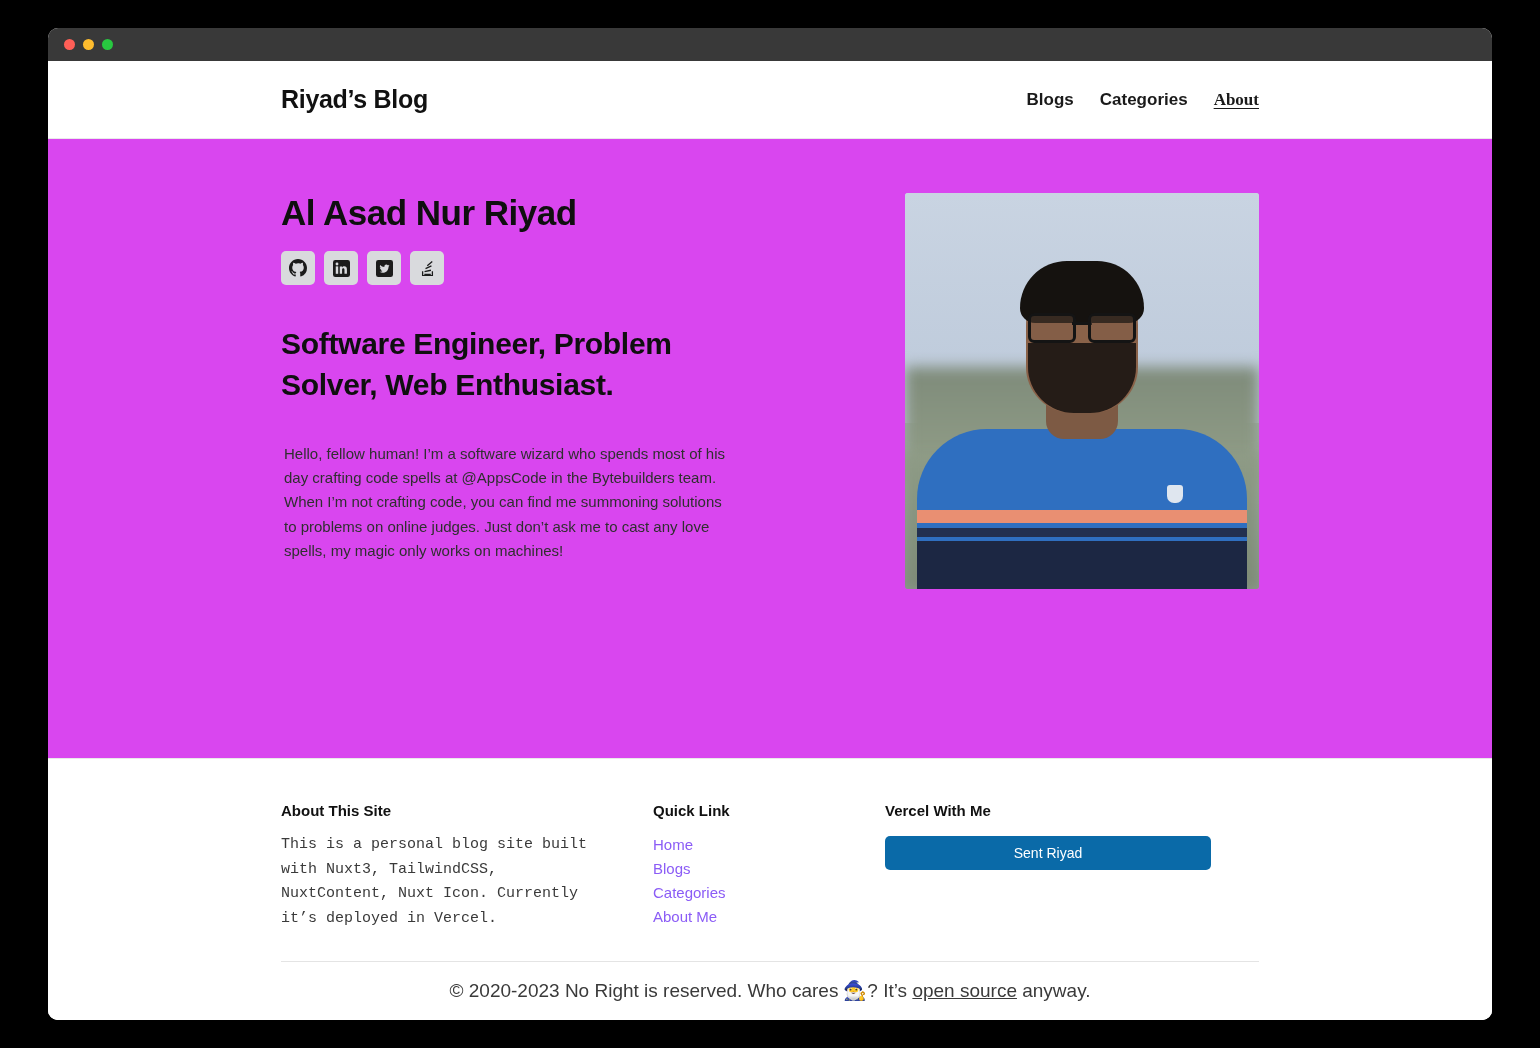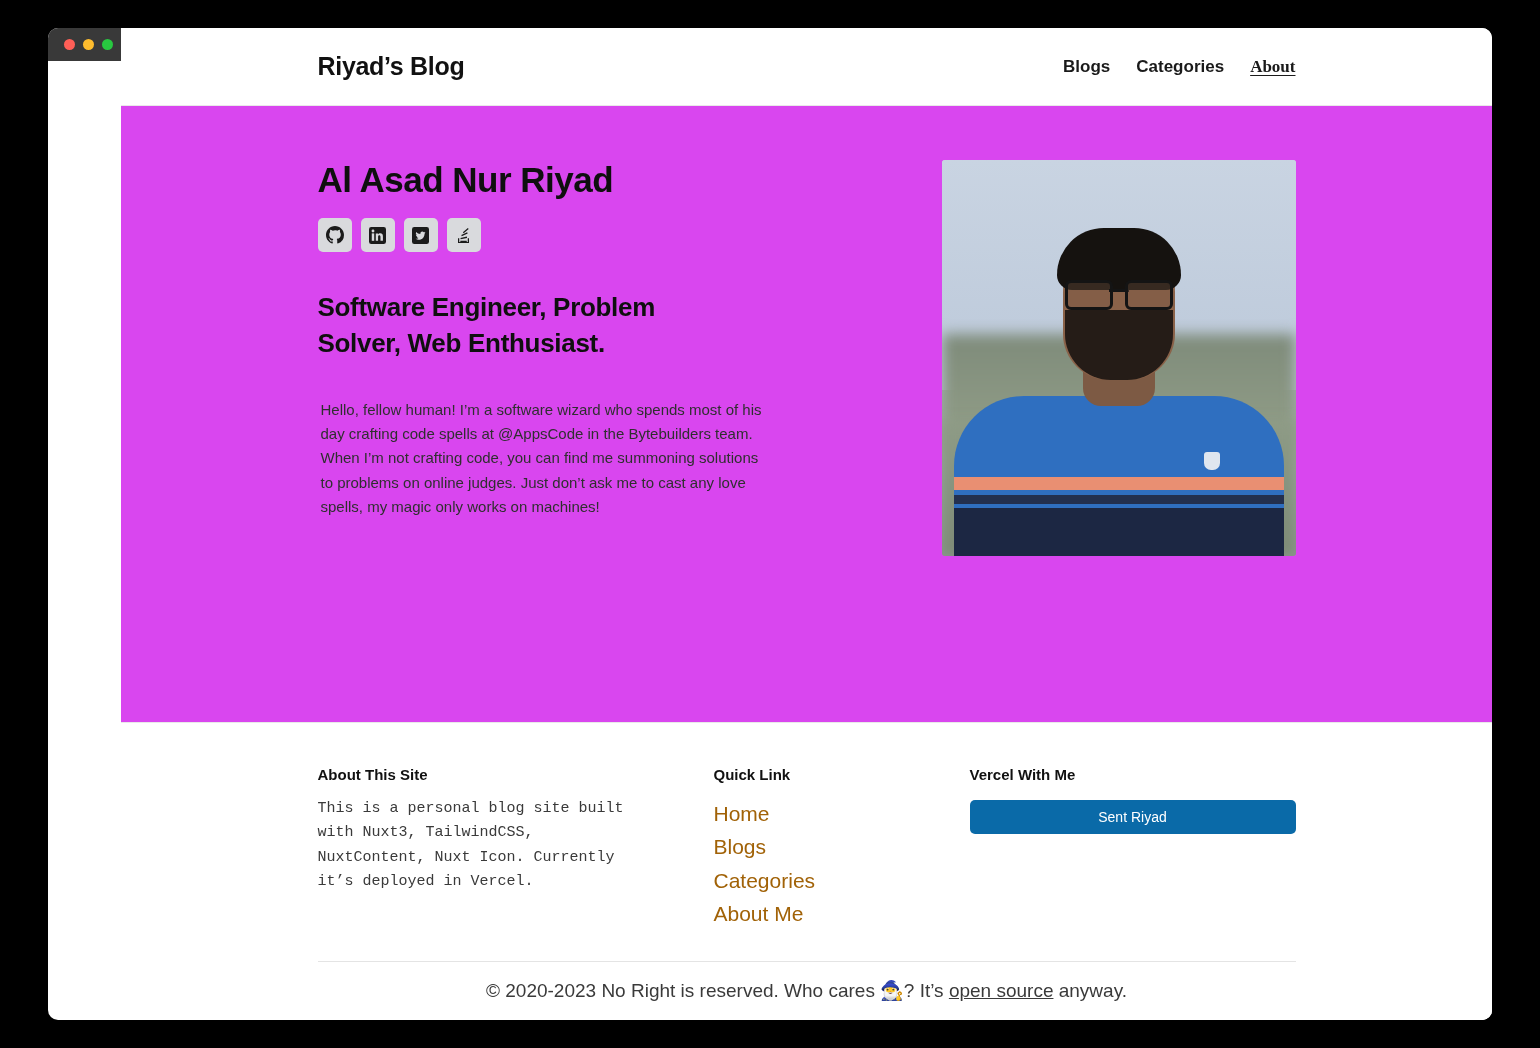--- a/index.html
+++ b/index.html
@@ -23,20 +23,21 @@
     position: absolute;
     left: 48px;
     top: 28px;
     width: 1444px;
     height: 992px;
     background: #ffffff;
     border-radius: 10px;
     overflow: hidden;
     box-shadow: 0 10px 40px rgba(0,0,0,0.5);
     display: flex;
+    flex-direction: column;
   }
 
   .titlebar {
     height: 33px;
     background: #393939;
     display: flex;
     align-items: center;
     padding-left: 16px;
     flex: 0 0 auto;
   }
@@ -128,21 +129,21 @@
     height: 34px;
     border-radius: 5px;
     background: #d9dadd;
     display: flex;
     align-items: center;
     justify-content: center;
     cursor: pointer;
   }
   .social-btn svg { display: block; }
   .tagline {
-    font-size: 26px;
+    font-size: 30px;
     font-weight: bold;
     line-height: 1.38;
     color: #0f0f0f;
     letter-spacing: -0.3px;
     margin: 0 0 36px 0;
     max-width: 420px;
   }
   .bio-text {
     font-size: 15px;
     line-height: 1.62;
@@ -243,22 +244,21 @@
     flex: 0 0 auto;
     border-top: 1px solid #e9e9e9;
     background: #ffffff;
     padding-top: 36px;
     padding-bottom: 18px;
   }
   .footer-inner {
     width: 978px;
     margin: 7px auto;
     display: flex;
-    justify-content: space-between;
-    gap: 32px;
+    gap: 42px;
   }
   .fcol-about { width: 330px; }
   .fcol-links { width: 190px; }
   .fcol-connect { width: 326px; }
   .footer-head {
     font-size: 15px;
     font-weight: bold;
     color: #111111;
     margin: 0 0 14px 0;
   }
@@ -268,23 +268,23 @@
     color: #3a3a3a;
     margin: 0;
     font-family: Liberation Mono, monospace;
   }
   .quick-links {
     list-style: none;
     margin: 0;
     padding: 0;
   }
   .quick-links li {
-    font-size: 21px;
+    font-size: 15px;
     line-height: 1.6;
-    color: #a16207;
+    color: #8b5cf6;
     cursor: pointer;
   }
   .mail-btn {
     display: block;
     width: 100%;
     margin-top: 17px;
     background: #0a6aa8;
     color: #ffffff;
     border: none;
     border-radius: 5px;

